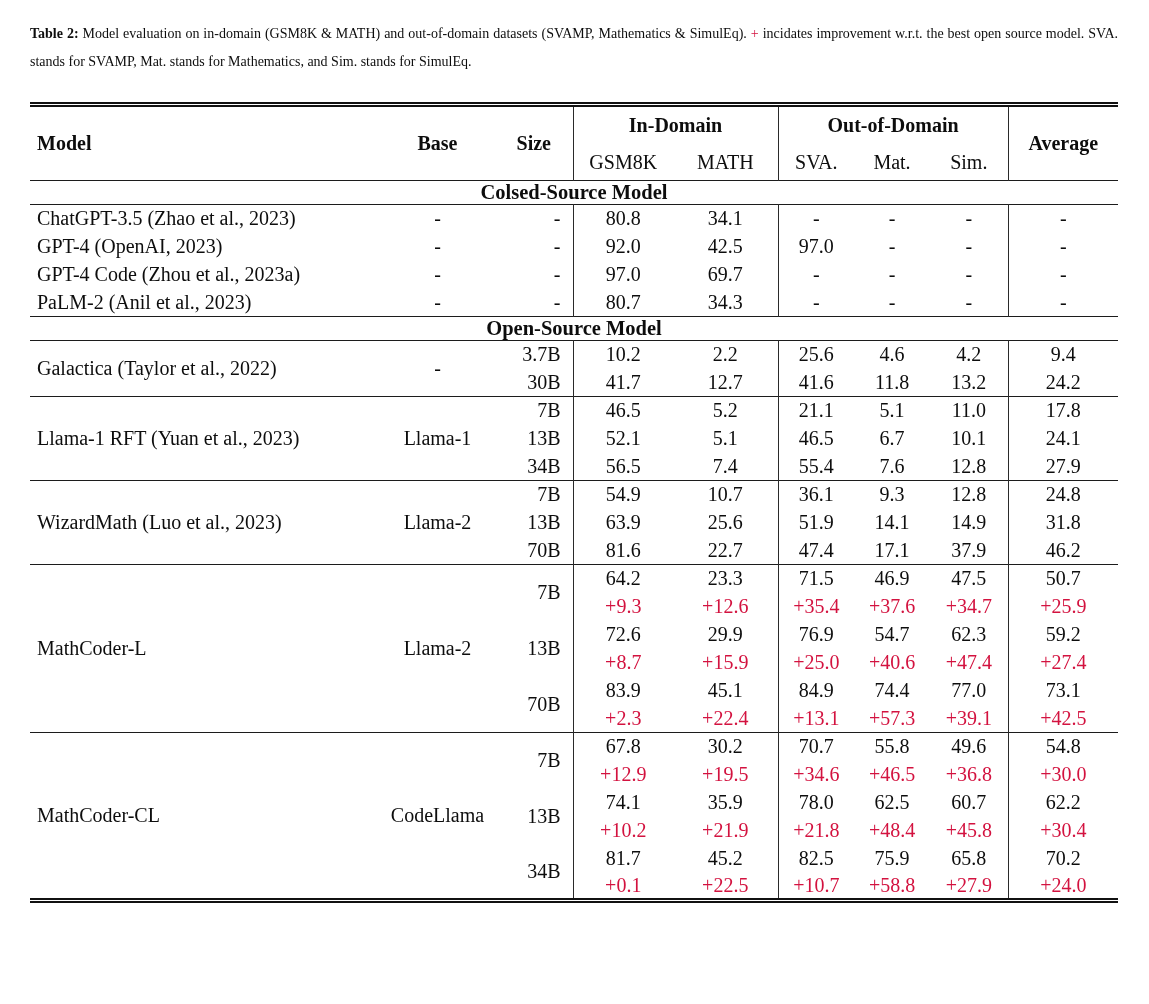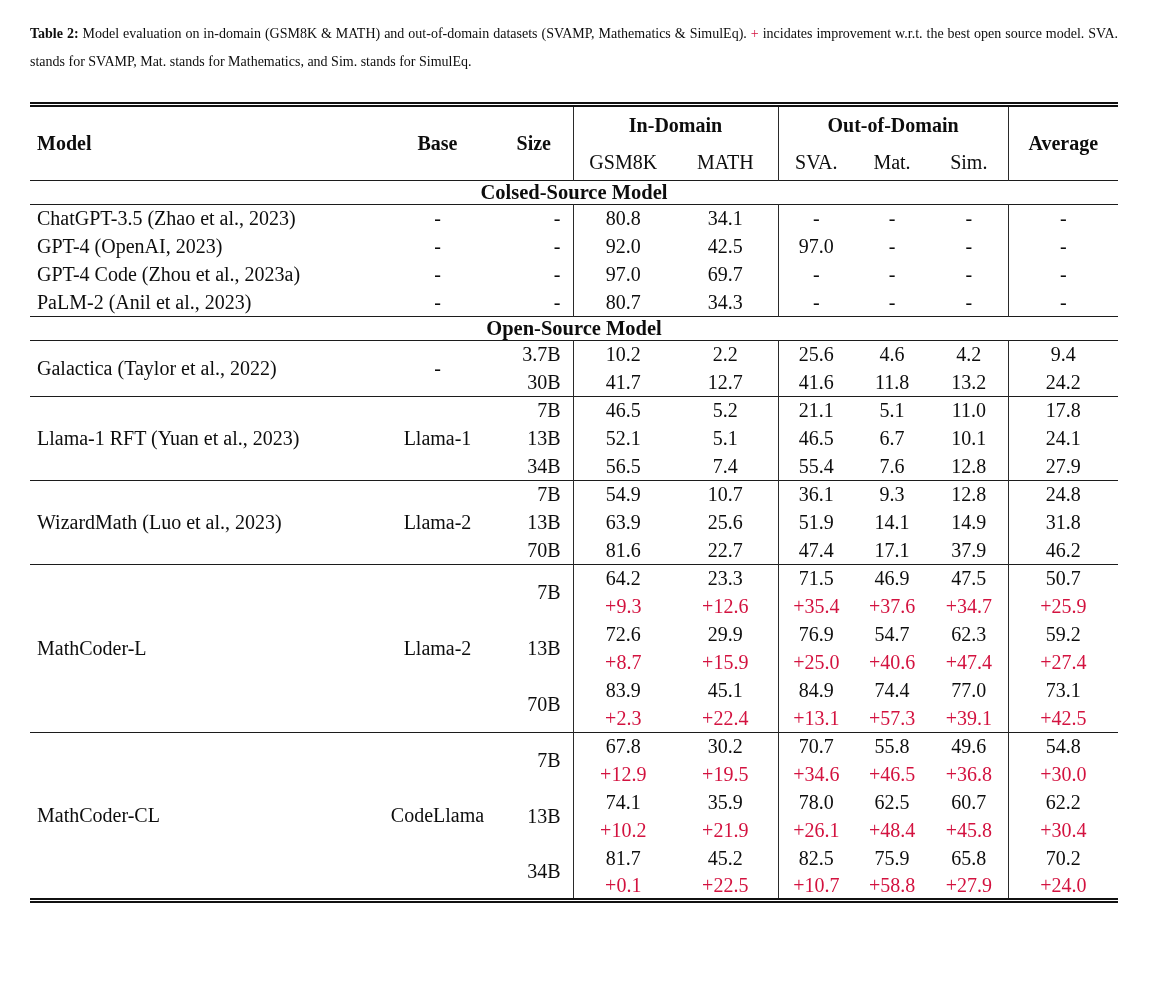--- a/index.html
+++ b/index.html
@@ -312,21 +312,21 @@
           <td class="val">74.1</td>
           <td class="val vr">35.9</td>
           <td class="val">78.0</td>
           <td class="val">62.5</td>
           <td class="val vr">60.7</td>
           <td class="val">62.2</td>
         </tr>
         <tr>
           <td class="val delta-cell">+10.2</td>
           <td class="val vr delta-cell">+21.9</td>
-          <td class="val delta-cell">+26.1</td>
+          <td class="val delta-cell">+21.8</td>
           <td class="val delta-cell">+48.4</td>
           <td class="val vr delta-cell">+45.8</td>
           <td class="val delta-cell">+30.4</td>
         </tr>
         <tr>
           <td class="size-cell vr" rowspan="2">34B</td>
           <td class="val">81.7</td>
           <td class="val vr">45.2</td>
           <td class="val">82.5</td>
           <td class="val">75.9</td>

